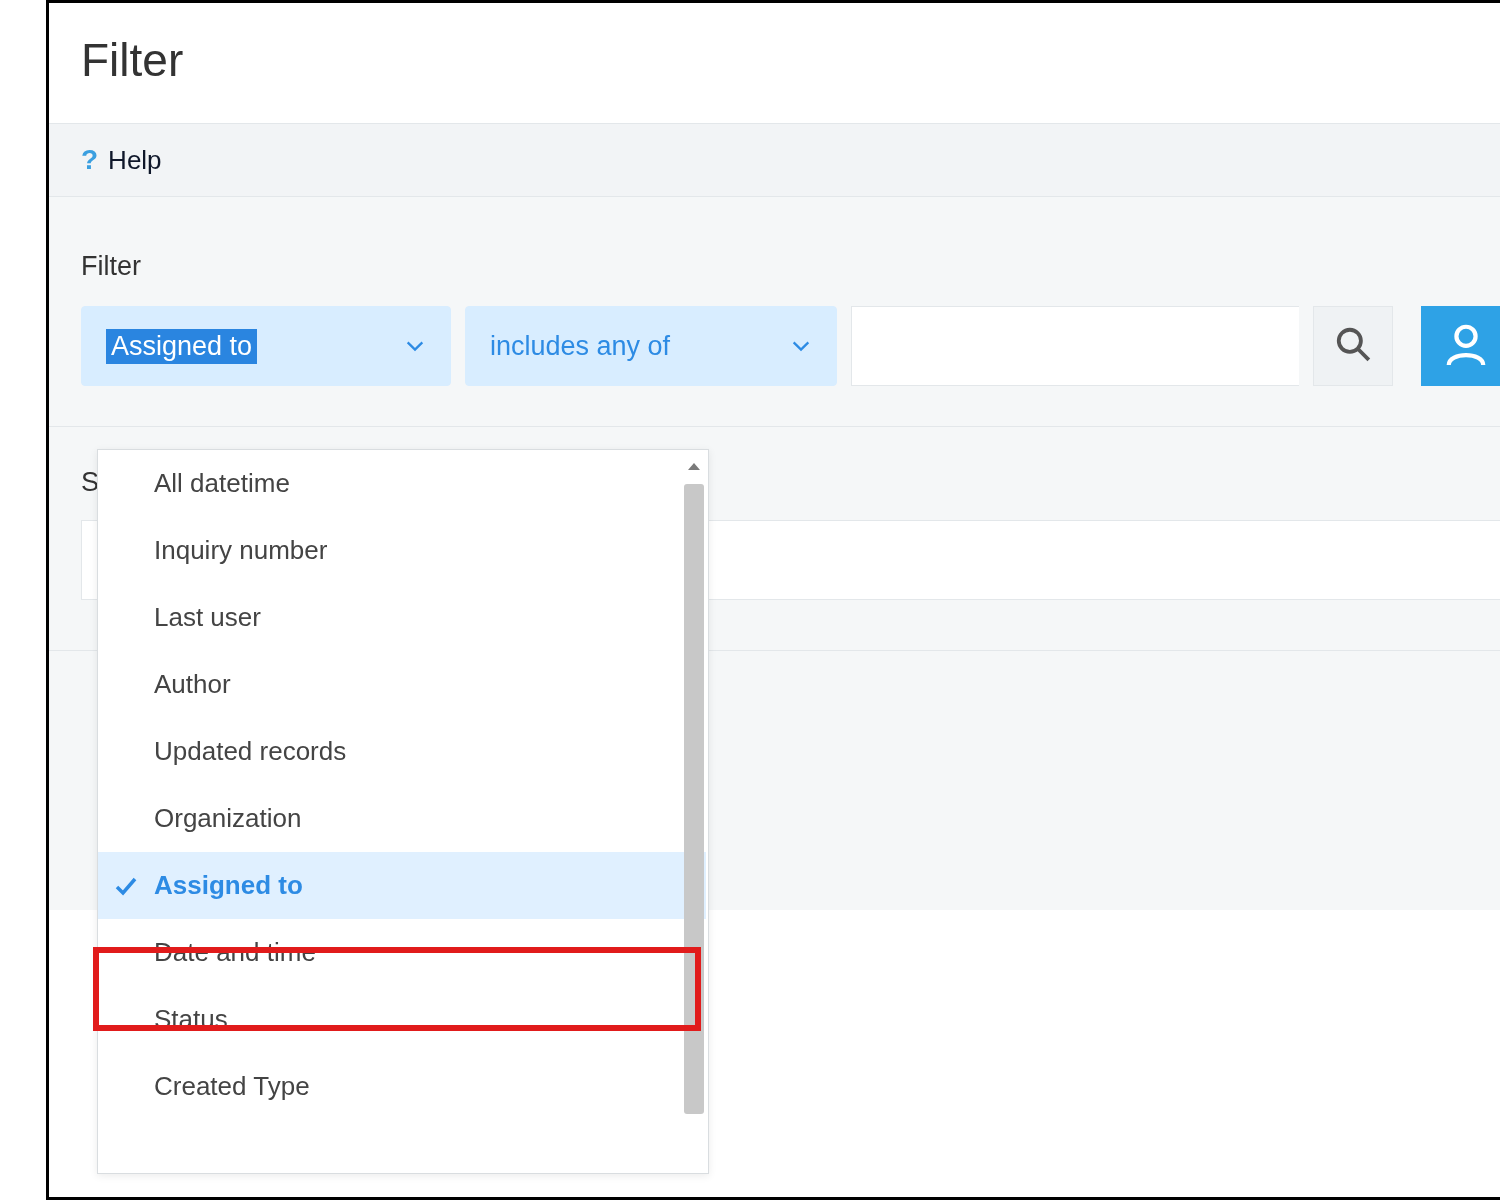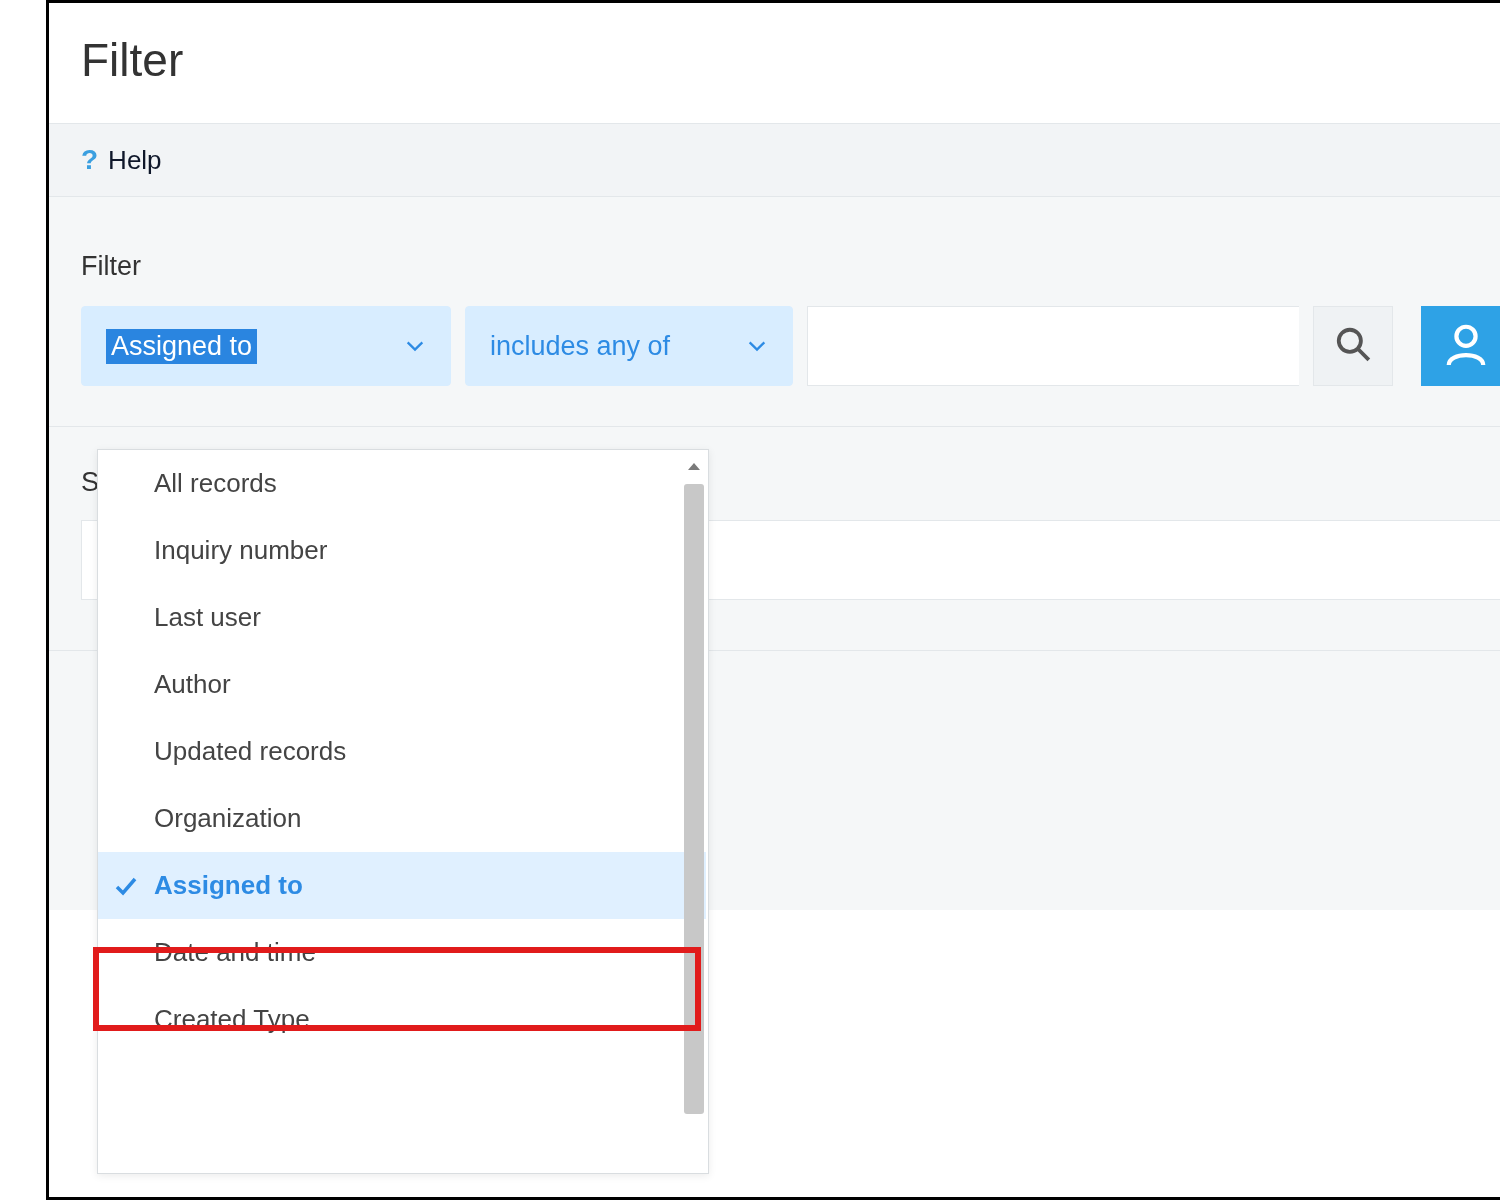--- a/index.html
+++ b/index.html
@@ -61,21 +61,21 @@
     border: 1px solid #d8edff;
     border-radius: 4px;
     height: 80px;
     display: flex;
     align-items: center;
     justify-content: space-between;
     padding: 0 24px;
     cursor: pointer;
   }
   .dd-field { width: 370px; }
-  .dd-operator { width: 328px; }
+  .dd-operator { width: 372px; }
   .dd-field .dd-text {
     font-size: 27px;
     color: #fff;
     background: #2a85e0;
     padding: 2px 5px;
   }
   .dd-operator .dd-text {
     font-size: 27px;
     color: #2d8be4;
   }
@@ -274,34 +274,35 @@
   <div class="below-section" style="border-top:1px solid #e3e7ea; min-height:260px;">
   </div>
 
   <div class="dropdown-panel">
     <div class="scroll-up">
       <svg viewBox="0 0 14 10">
           <path d="M1 9 L7 2 L13 9" fill="#7a7a7a"></path>
         </svg>
     </div>
     <div class="dropdown-list">
-      <div class="dd-item">All records</div>
+      <div class="dd-item">All datetime</div>
       <div class="dd-item">Inquiry number</div>
       <div class="dd-item">Last user</div>
       <div class="dd-item">Author</div>
       <div class="dd-item">Updated records</div>
       <div class="dd-item">Organization</div>
       <div class="dd-item selected">
         <span class="check">
           <svg viewBox="0 0 24 24">
               <path d="M3 13 L9 19 L21 5" fill="none" stroke="#2d8be4" stroke-width="3.5"></path>
             </svg>
         </span>
         <span>Assigned to</span>
       </div>
       <div class="dd-item">Date and time</div>
+      <div class="dd-item">Status</div>
       <div class="dd-item">Created Type</div>
     </div>
   </div>
 
   <div class="redbox"></div>
 
 </div>
 
 </body></html>

